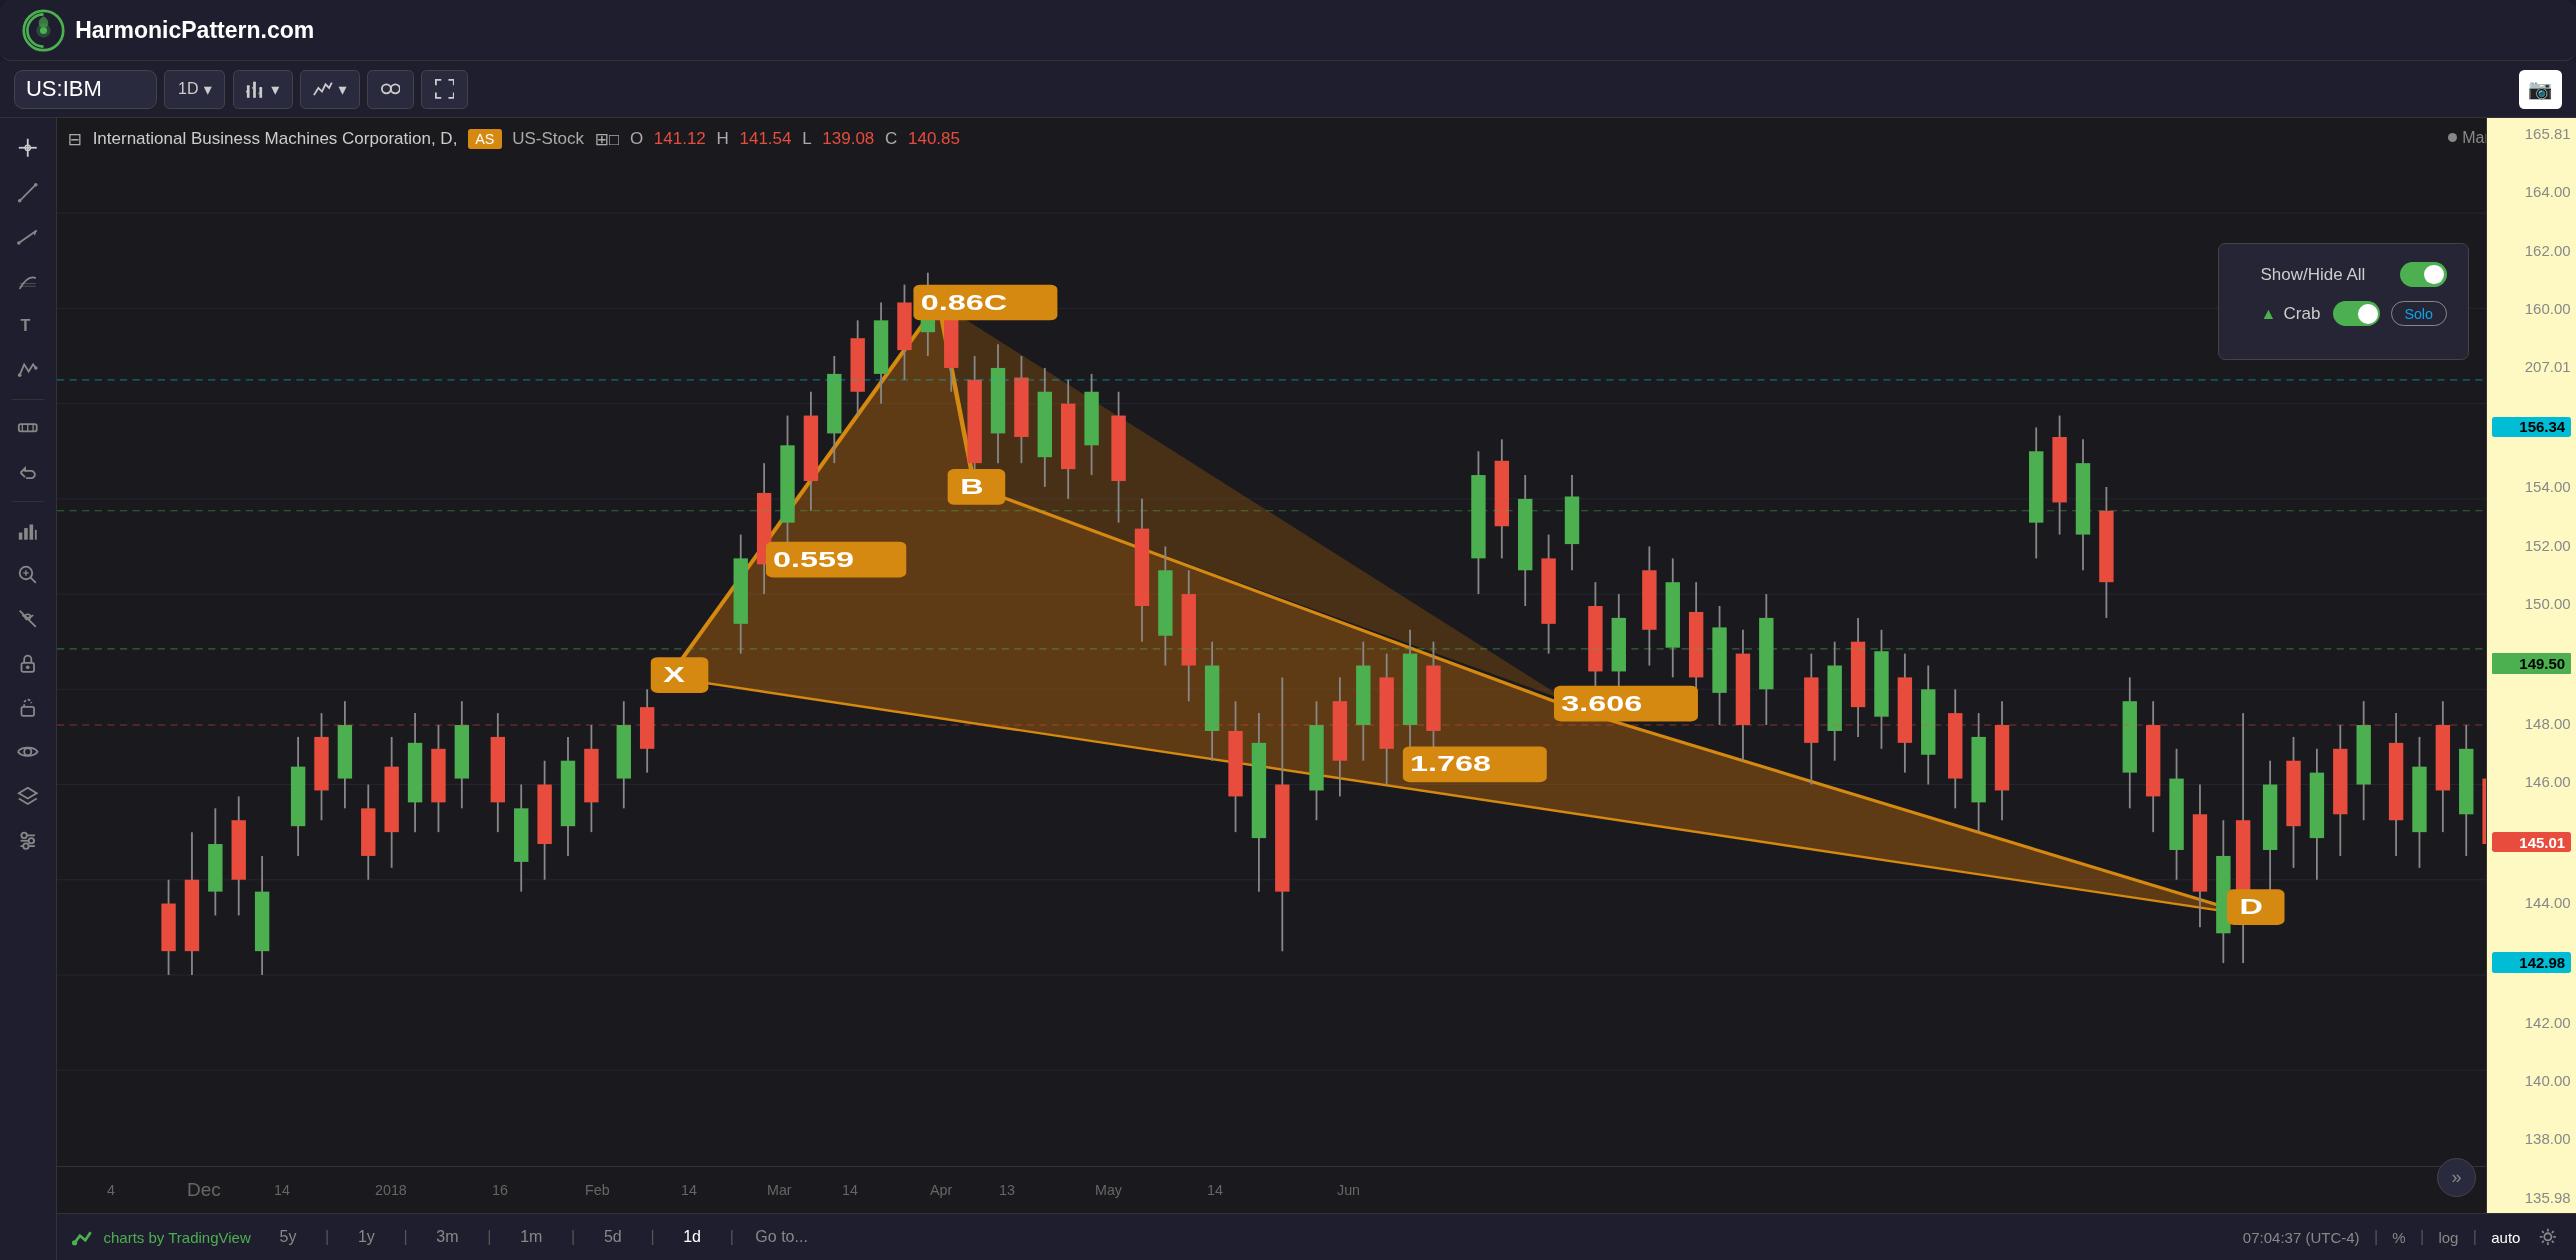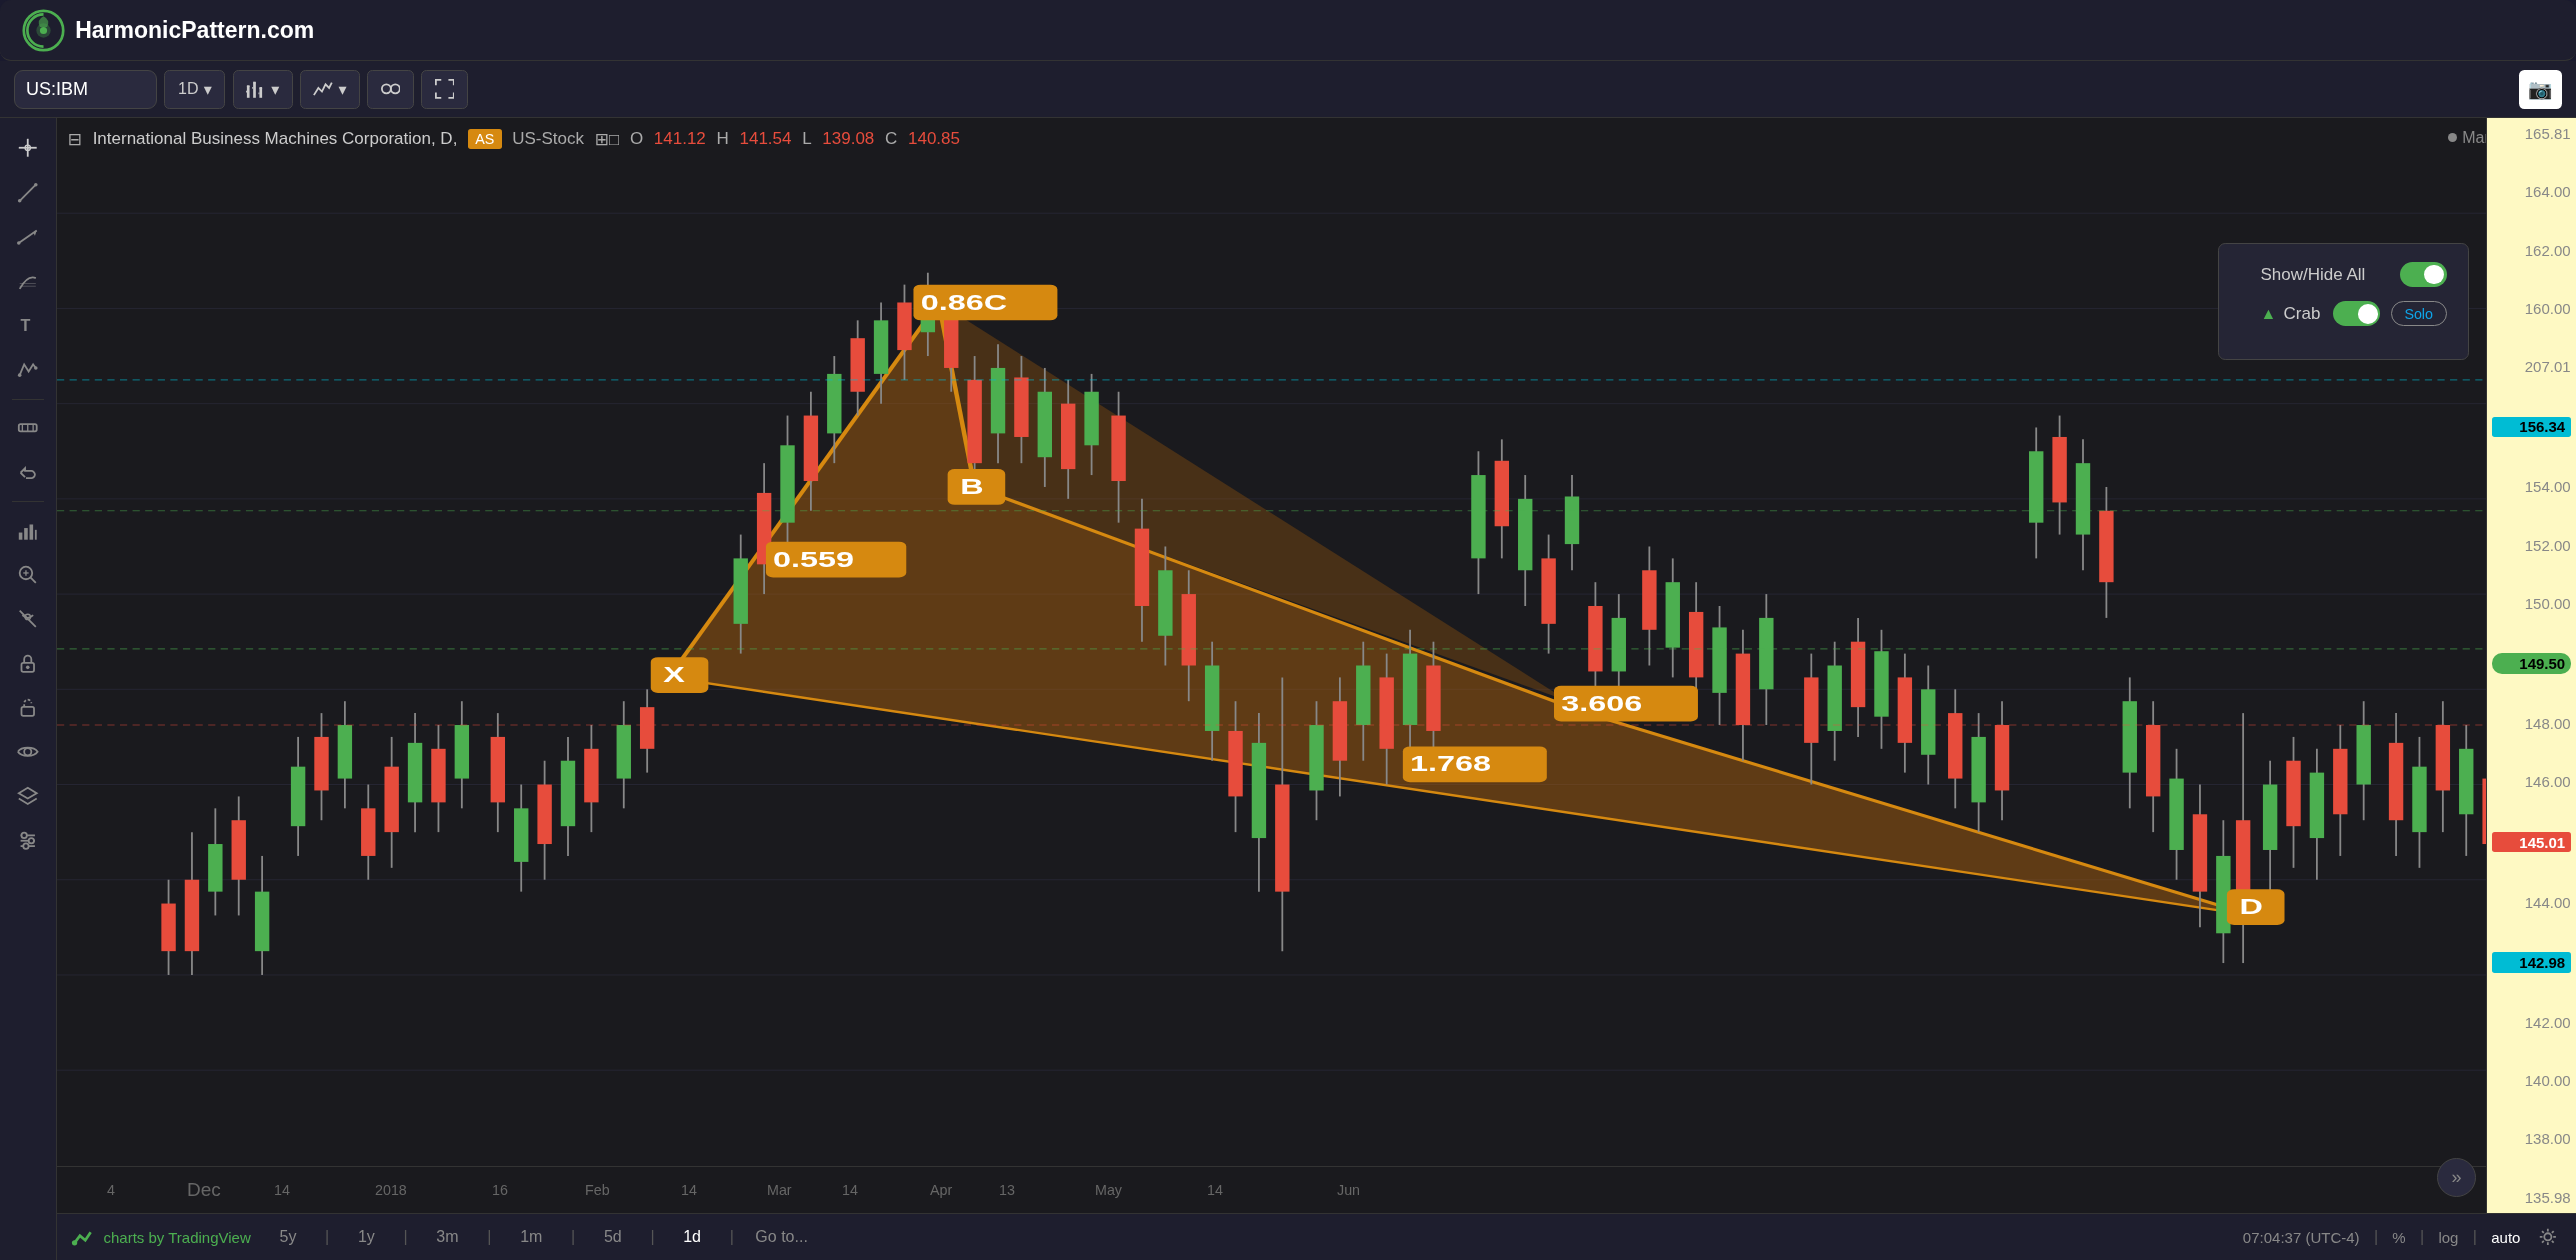--- a/index.html
+++ b/index.html
@@ -80,21 +80,21 @@
       align-items: center;
       gap: 5.4px;
       height: 39px;
     }
     .ticker-input {
       background: #2a2a3e;
       border: 0.9px solid #444;
       border-radius: 9px;
       color: #fff;
       padding: 7.2px 10.7px;
-      font-size: 18px;
+      font-size: 22px;
       width: 143px;
       height: 39px;
     }
     .toolbar-right { margin-left: auto; }
     .camera-btn {
       background: #fff;
       border: none;
       border-radius: 5.4px;
       width: 43px;
       height: 39px;
@@ -211,21 +211,21 @@
     .price-label.highlight-red {
       background: #e74c3c;
       color: #fff;
       border-radius: 2.7px;
       padding: 1.8px 5.4px;
       font-weight: bold;
     }
     .price-label.highlight-green2 {
       background: #4caf50;
       color: #000;
-      border-radius: 10px;
+      border-radius: 1px;
       padding: 1.8px 5.4px;
       font-weight: bold;
     }
 
     
     .bottom-bar {
       position: absolute;
       bottom: 0;
       left: 0;
       right: 0;

